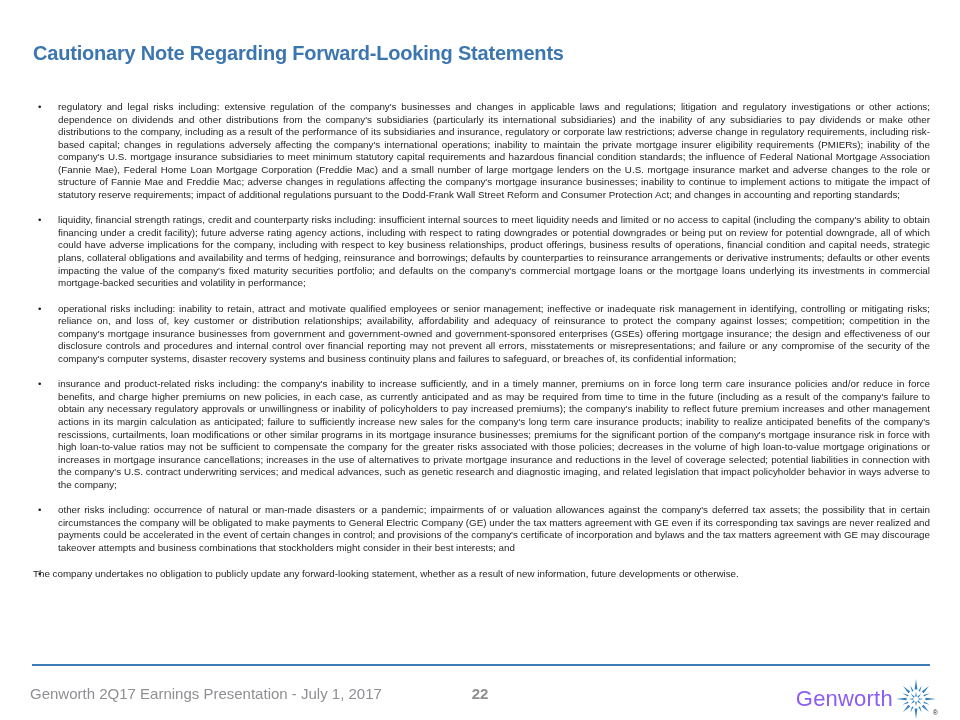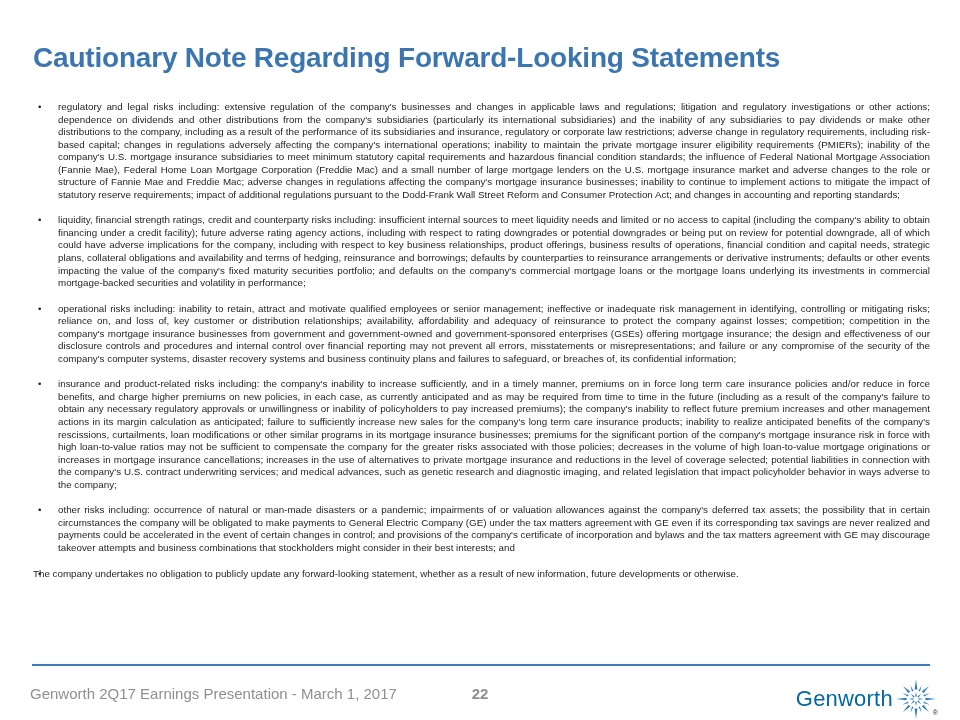--- a/index.html
+++ b/index.html
@@ -10,21 +10,21 @@
     background: #ffffff;
     font-family: "Liberation Sans", sans-serif;
     overflow: hidden;
     margin: 0 auto;
   }
   .page-title {
     position: absolute;
     top: 42px;
     left: 33px;
     width: 900px;
-    font-size: 28px;
+    font-size: 20px;
     font-weight: bold;
     letter-spacing: -0.2px;
     color: #3c76b0;
   }
   .content {
     position: absolute;
     top: 101px;
     left: 33px;
     width: 897px;
     color: #1f1f1f;
@@ -75,21 +75,21 @@
   }
   .logo {
     position: absolute;
     right: 22px;
     top: 678px;
     display: flex;
     align-items: center;
   }
   .logo-text {
     font-size: 22px;
-    color: #0369a1;
+    color: #8b5cf6;
     letter-spacing: 0.2px;
   }
   .logo-star {
     width: 42px;
     height: 42px;
     margin-left: 2px;
   }
   .registered-mark {
     font-size: 7px;
     color: #2e2e2e;
@@ -127,21 +127,21 @@
       <span>other risks including: occurrence of natural or man-made disasters or a pandemic; impairments of or valuation allowances against the company's deferred tax assets; the possibility that in certain circumstances the company will be obligated to make payments to General Electric Company (GE) under the tax matters agreement with GE even if its corresponding tax savings are never realized and payments could be accelerated in the event of certain changes in control; and provisions of the company's certificate of incorporation and bylaws and the tax matters agreement with GE may discourage takeover attempts and business combinations that stockholders might consider in their best interests; and</span>
     </div>
     <div class="bullet-item">
       <span class="bullet-marker">•</span>
     </div>
     <div class="closing-note">The company undertakes no obligation to publicly update any forward-looking statement, whether as a result of new information, future developments or otherwise.</div>
   </div>
 
   <div class="footer-divider"></div>
 
-  <div class="footer-left">Genworth 2Q17 Earnings Presentation - March 1, 2017</div>
+  <div class="footer-left">Genworth 2Q17 Earnings Presentation - July 1, 2017</div>
 
   <div class="page-number">22</div>
 
   <div class="logo">
     <span class="logo-text">Genworth</span>
     <svg class="logo-star" viewBox="0 0 40 40" xmlns="http://www.w3.org/2000/svg">
       <g fill="#2e7dbe">
         <g transform="rotate(0 20 20)">
           <polygon points="20,1 18.7,11 21.3,11"></polygon>
           <polygon points="20,13 19.2,17.5 20.8,17.5"></polygon>

